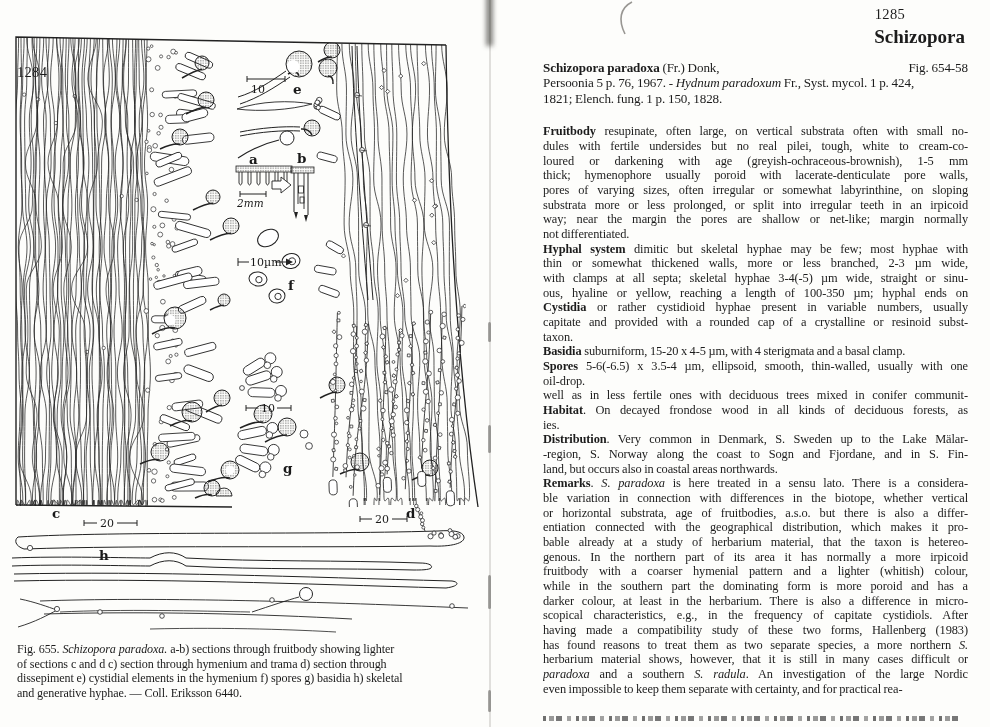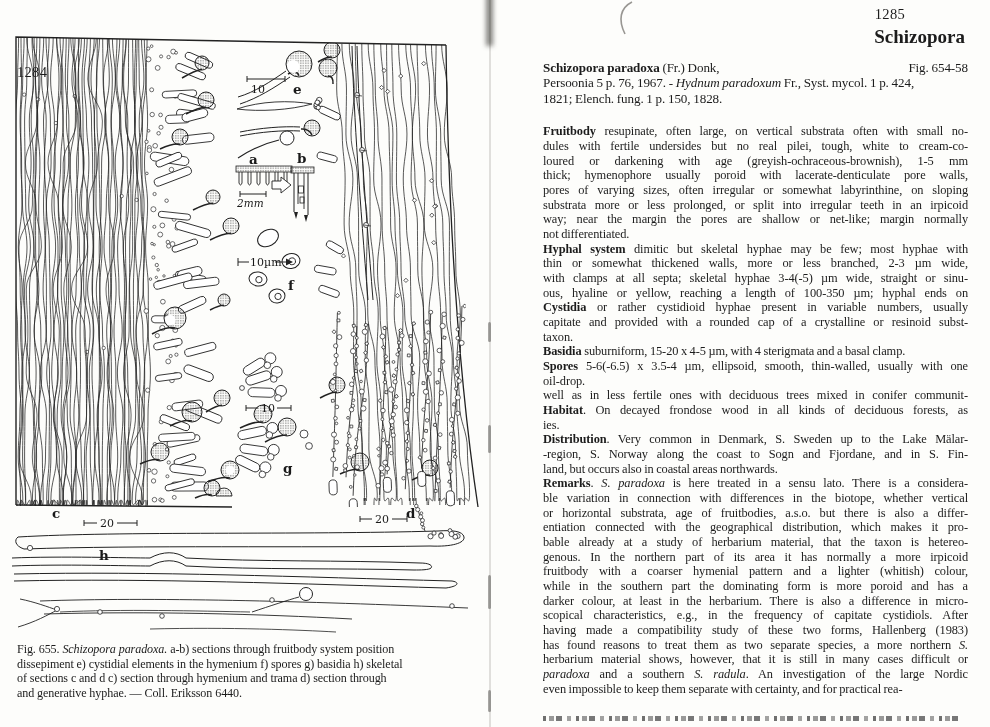--- a/index.html
+++ b/index.html
@@ -770,23 +770,23 @@
       <circle cx="57" cy="609" r="2.6" fill="#fff" stroke="#222" stroke-width="0.8"></circle>
       <circle cx="272" cy="600" r="2.3" fill="#fff" stroke="#222" stroke-width="0.8"></circle>
       <circle cx="452" cy="606" r="2.3" fill="#fff" stroke="#222" stroke-width="0.8"></circle>
       <circle cx="100" cy="612" r="2.3" fill="#fff" stroke="#222" stroke-width="0.8"></circle>
       <circle cx="162" cy="616" r="2.3" fill="#fff" stroke="#222" stroke-width="0.8"></circle>
       <path d="M150,629 C230,627 300,630 336,632" fill="none" stroke="#222" stroke-width="0.8"></path>
     </g>
   </svg>
 
 <div class="abs" id="caption">
-    <div class="cap"><span>Fig. 655.  </span><span class="i">Schizopora paradoxa.</span><span>  a-b) sections through fruitbody system position</span></div>
+    <div class="cap"><span>Fig. 655.  </span><span class="i">Schizopora paradoxa.</span><span>  a-b) sections through fruitbody showing lighter</span></div>
+    <div class="cap"><span>of sections c and d  c) section through hymenium and trama  d) section through</span></div>
     <div class="cap"><span>dissepiment  e) cystidial elements in the hymenium  f) spores  g) basidia  h) skeletal</span></div>
-    <div class="cap"><span>of sections c and d  c) section through hymenium and trama  d) section through</span></div>
     <div class="cap"><span>and generative hyphae. — Coll. Eriksson 6440.</span></div>
   </div>
 
 <div class="abs" id="gutter">
   <div class="gl"></div>
     <div class="gs"></div>
   <div class="gd" style="top:322px;height:20px;"></div>
   <div class="gd" style="top:425px;height:28px;"></div>
   <div class="gd" style="top:575px;height:34px;"></div>
   <div class="gd" style="top:690px;height:22px;"></div>

